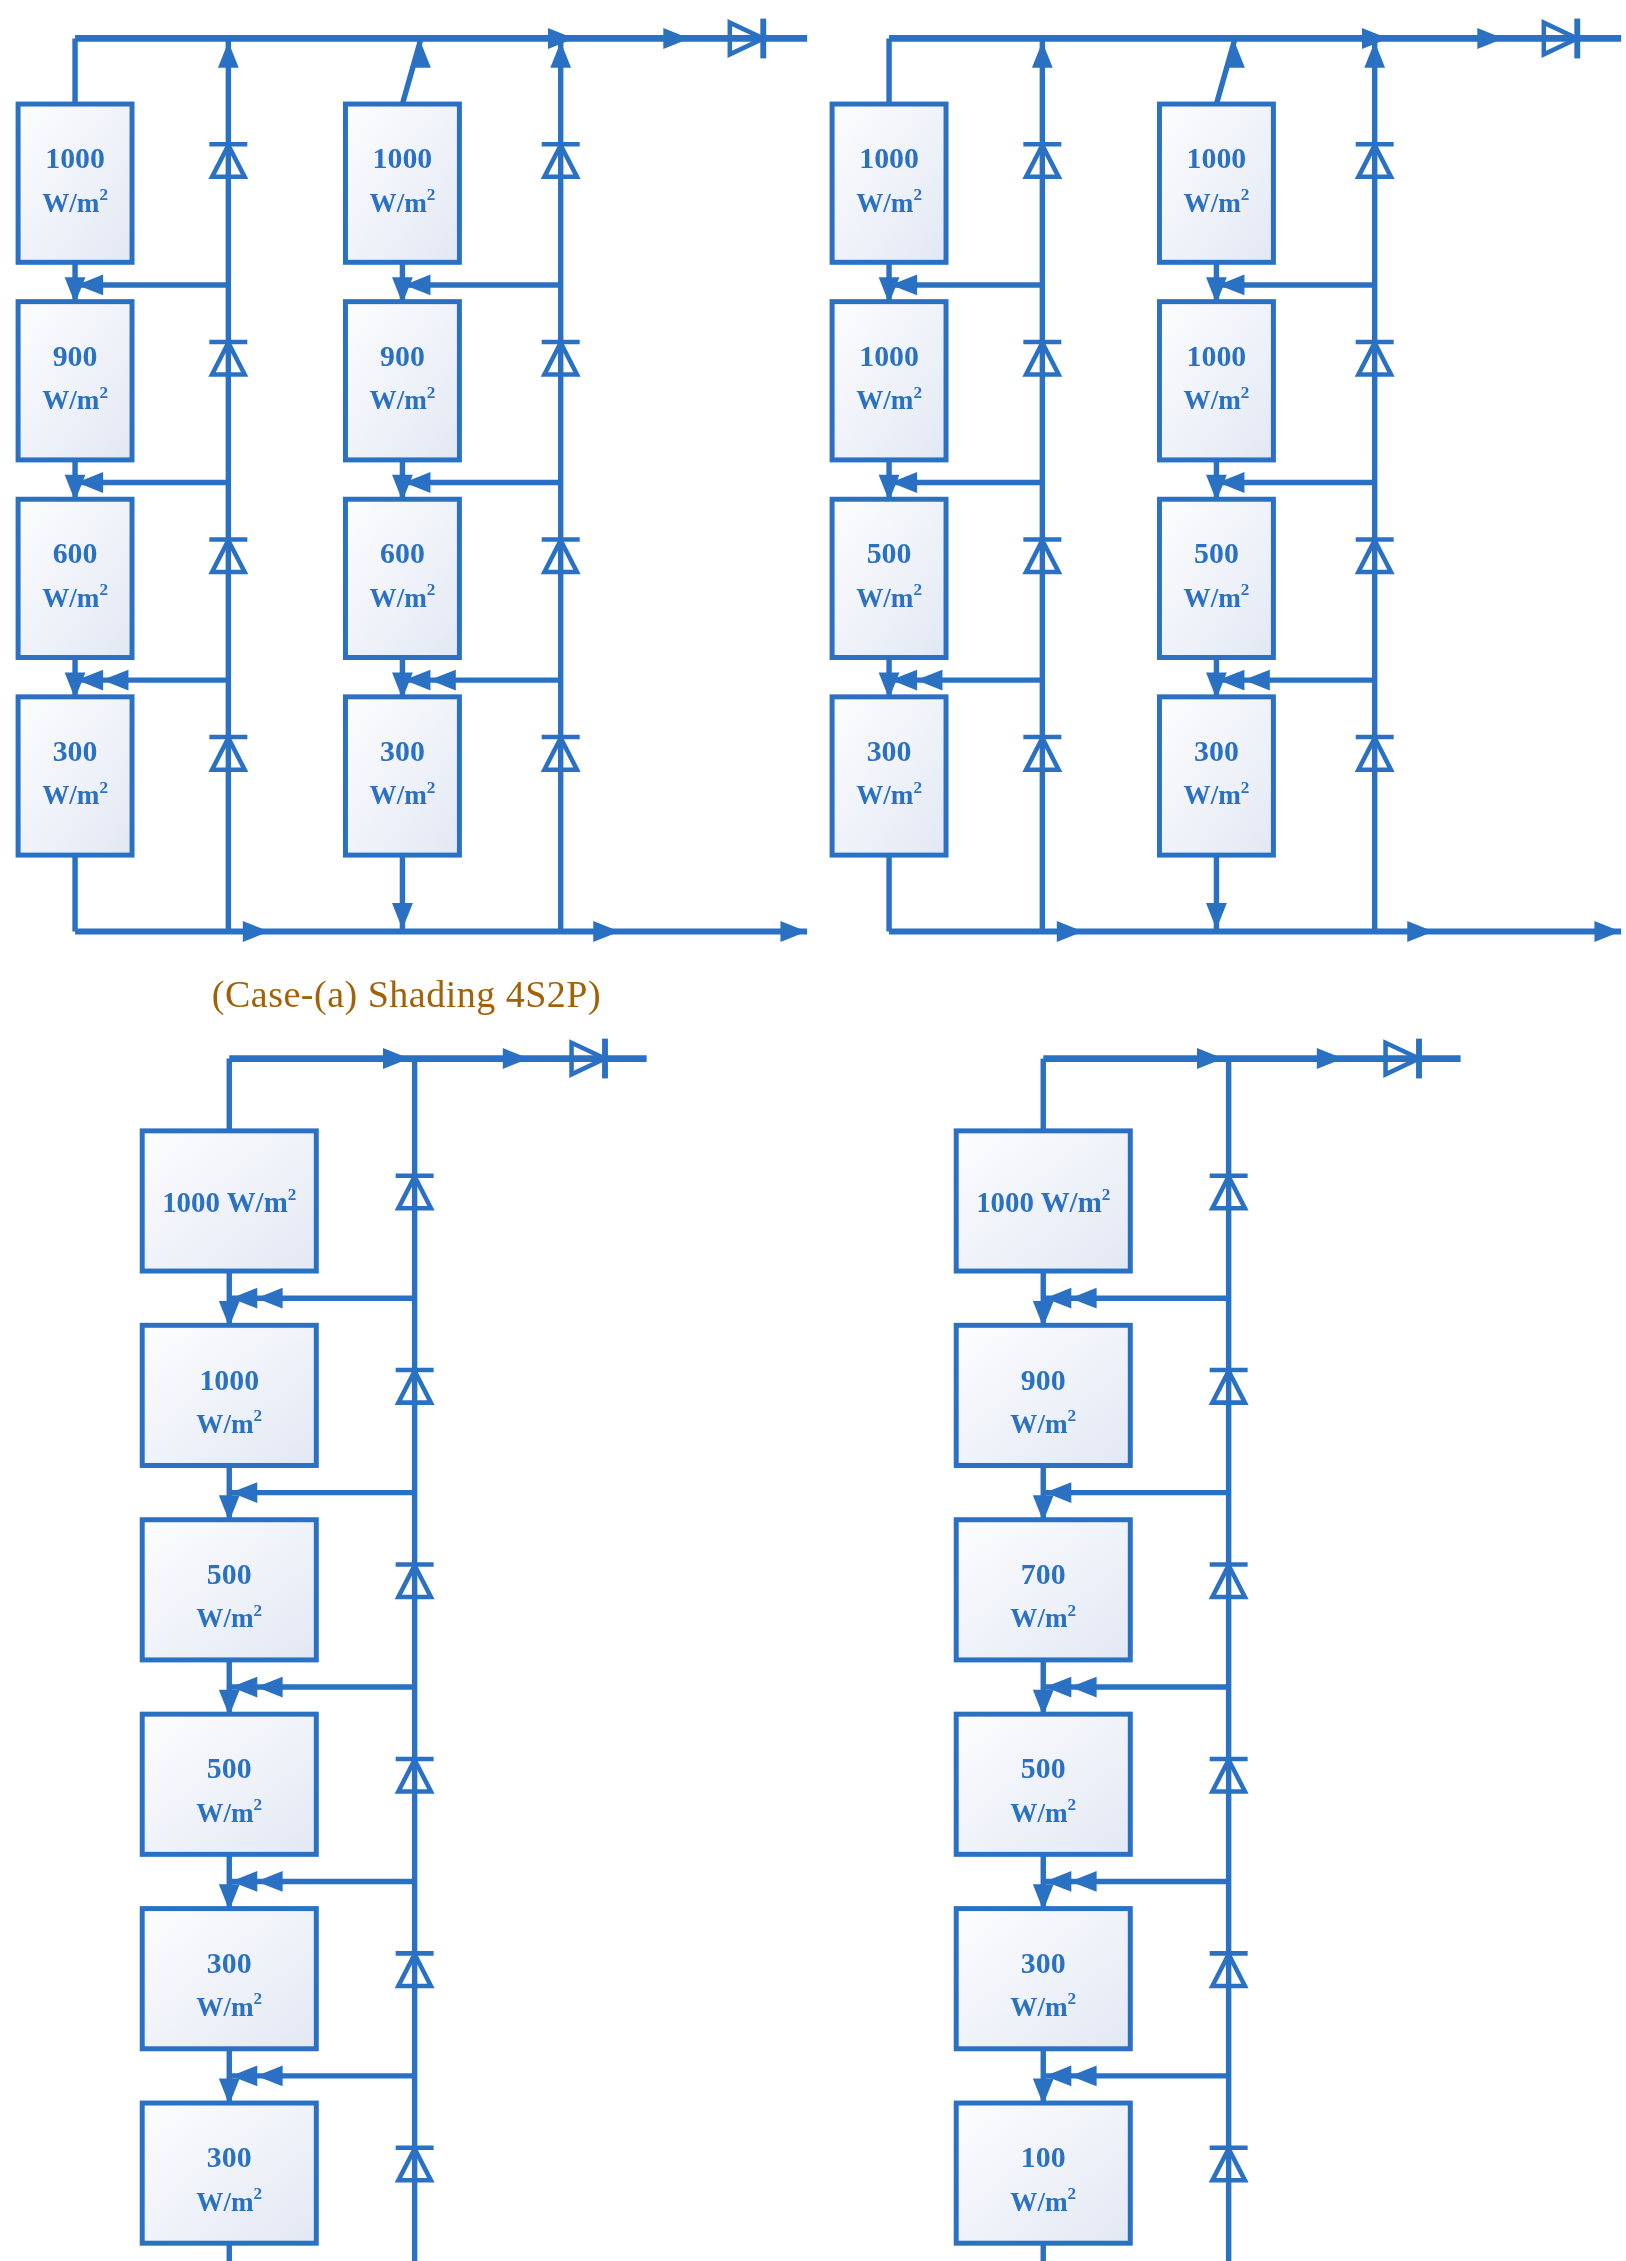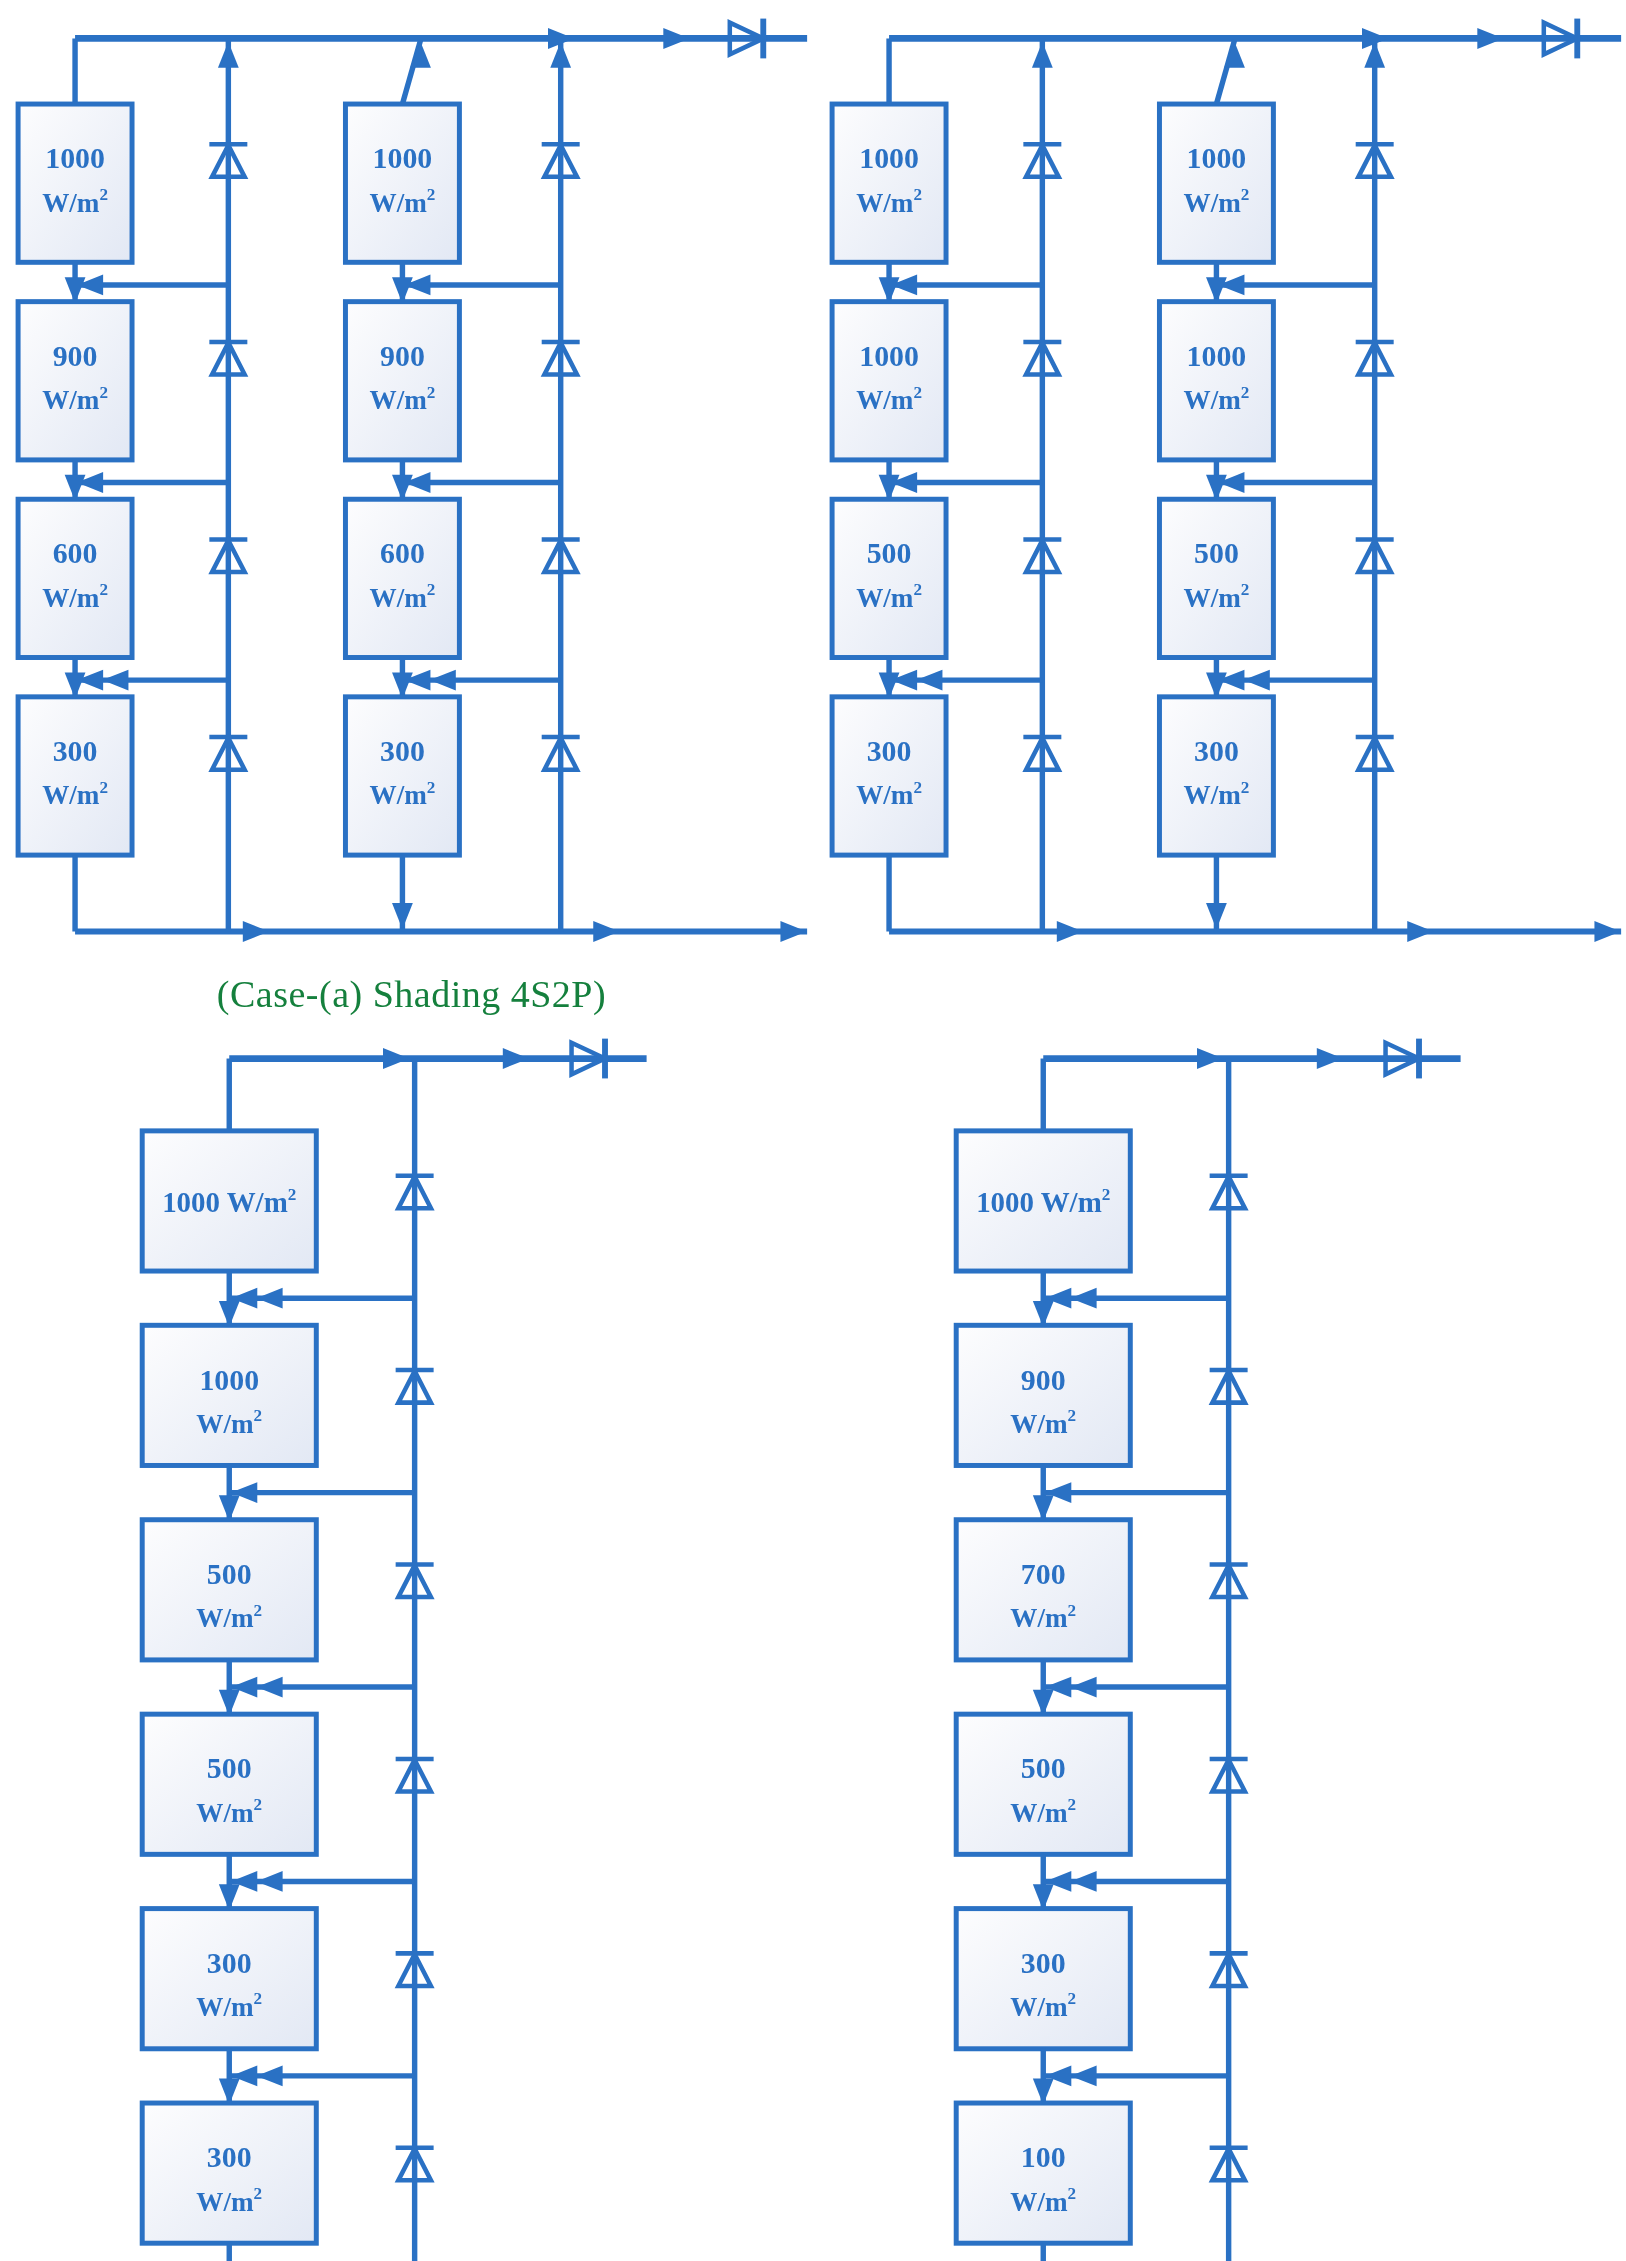--- a/index.html
+++ b/index.html
@@ -1,24 +1,24 @@
 <!DOCTYPE html>
 <html style="font-size:7.2px"><head>
 <meta charset="utf-8">
 <style>
   html,body{margin:0;padding:0;background:#ffffff;}
   body{width:1627px;height:2367px;position:relative;font-family:"Liberation Serif","DejaVu Serif",serif;}
   .page{position:absolute;left:0;top:0;width:1627px;height:2367px;background:#ffffff;}
-  .quadrant{position:absolute;overflow:hidden;padding-left:10px;}
+  .quadrant{position:absolute;overflow:hidden;}
   .q-a{left:0;top:0;width:813px;height:1022px;}
   .q-b{left:814px;top:0;width:813px;height:1022px;}
   .q-c{left:0;top:1022px;width:813px;height:1345px;}
   .q-d{left:814px;top:1022px;width:813px;height:1345px;}
   .quadrant svg{position:absolute;left:0;top:0;}
-  .caption{position:absolute;left:0;width:100%;text-align:center;color:#15803d;
+  .caption{position:absolute;left:0;width:100%;text-align:center;color:#a16207;
            font-size:38px;font-weight:400;letter-spacing:0.5px;
            font-family:"Liberation Serif","DejaVu Serif",serif;}
   .q-a .caption,.q-b .caption{top:972px;}
 </style>
 </head>
 <body>
 
 <div class="page">
 
   <section class="quadrant q-a">

